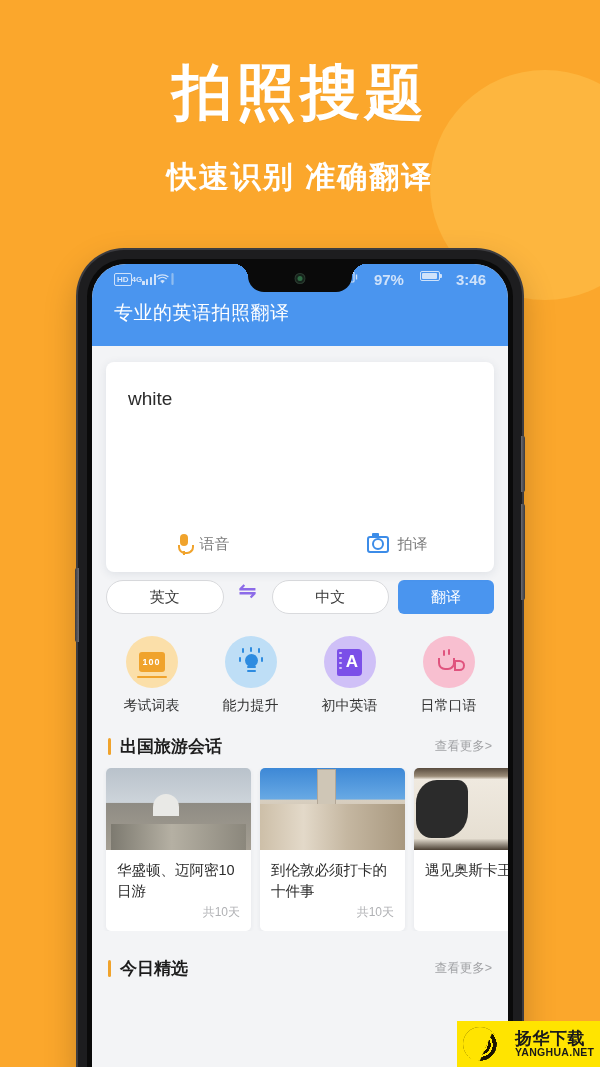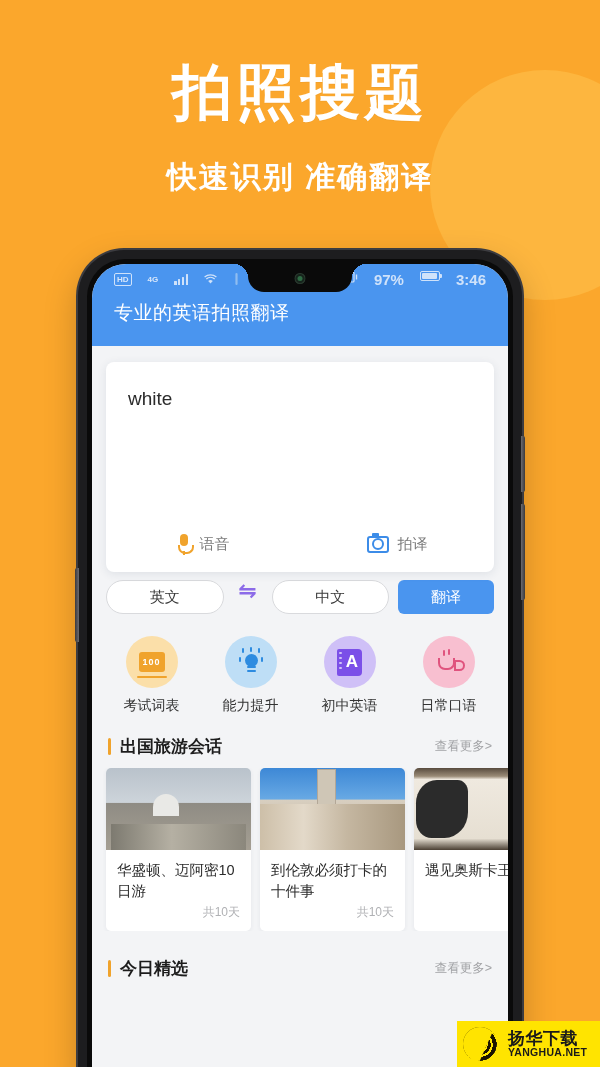--- a/index.html
+++ b/index.html
@@ -85,21 +85,21 @@
     content:''; position:absolute; left:3px; top:3px;
     width:5px; height:5px; border-radius:50%; background:#2f6b44;
   }
 
   
   .app-head { background:#4A95EF; padding:0 0 20px; position:relative; }
   .statusbar {
     height:30px; display:flex; align-items:center;
     padding:0 16px; color:#d8e7fb; font-size:11.5px;
   }
-  .sb-left  { display:flex; align-items:center; gap:16px; flex:0 0 auto; padding-left:6px; }
+  .sb-left  { display:flex; align-items:center; gap:0; flex:0 0 auto; padding-left:6px; }
   .sb-right { display:flex; gap:16px; margin-left:auto; padding-right:6px;
               font-size:15px; color:#cfe2fa; font-weight:bold; }
   .hd-badge {
     border:1.4px solid #cfe2fa; border-radius:2px;
     font-size:8px; font-weight:bold; padding:0 2px; line-height:11px;
   }
   .g4 { font-size:8px; font-weight:bold; }
   .bars { display:flex; align-items:flex-end; gap:1.4px; height:11px; }
   .bars i { width:2.4px; background:#cfe2fa; display:block; border-radius:.5px; }
   .bars i:nth-child(1){height:4px;} .bars i:nth-child(2){height:6px;}
@@ -249,21 +249,21 @@
   .card-title {
     font-size:14.5px; color:#2b2b2b; line-height:1.42;
     padding:10px 11px 0; height:52px; overflow:hidden;
   }
   .card-meta { text-align:right; font-size:12px; color:#b0b1b4; padding:2px 11px 10px; }
 
   
   .watermark {
     position:absolute; right:0; bottom:0; width:143px; height:46px;
     background:#FFE400; display:flex; align-items:center; z-index:40;
-    padding-left:6px; gap:11px;
+    padding-left:6px; gap:18px;
   }
   .wm-logo {
     width:34px; height:34px; border-radius:50%;
     background:radial-gradient(circle at 52% 52%, #3a2a00 0 6px, #FFE400 6px 7px, #1b1300 7px 10px, #FFE400 10px 12px, #1b1300 12px 16px, #FFE400 16px 17px, #2a1e00 17px);
     position:relative; overflow:hidden; flex:0 0 auto;
   }
   .wm-logo::after { content:''; position:absolute; left:-3px; top:-5px;
     width:26px; height:44px; background:#FFE400; transform:rotate(24deg); }
   .wm-text { line-height:1.05; }
   .wm-cn { font-size:17px; font-weight:bold; color:#1a1a1a; letter-spacing:.5px; }

